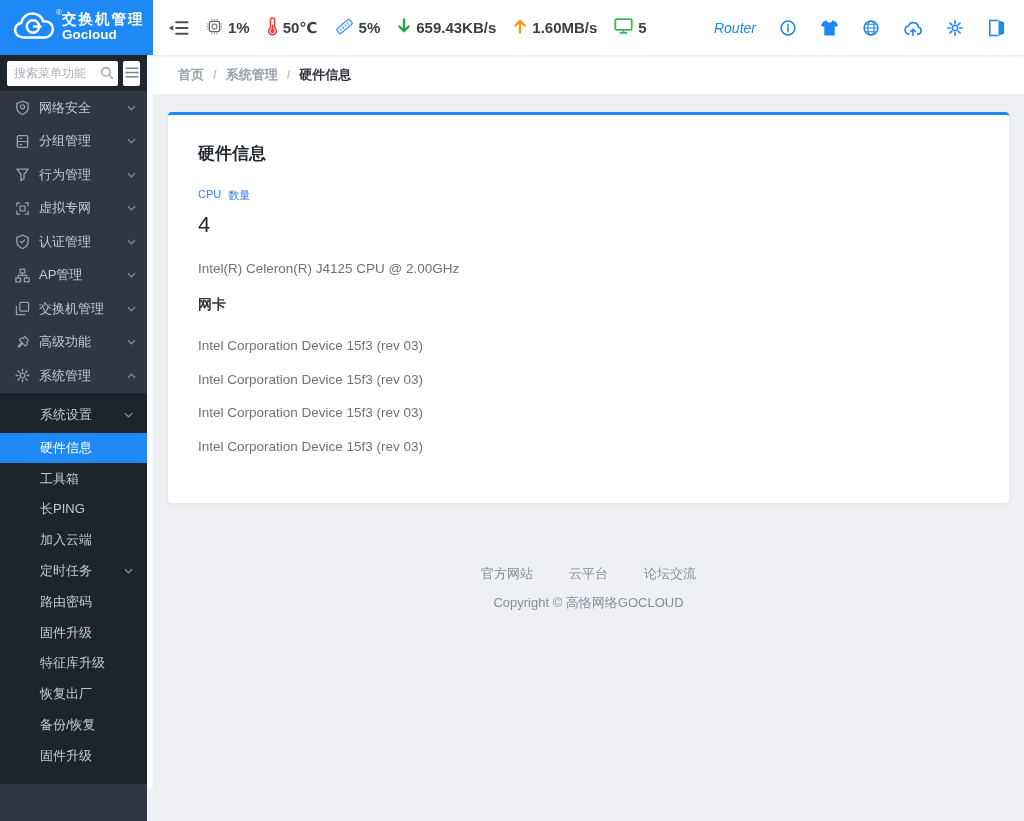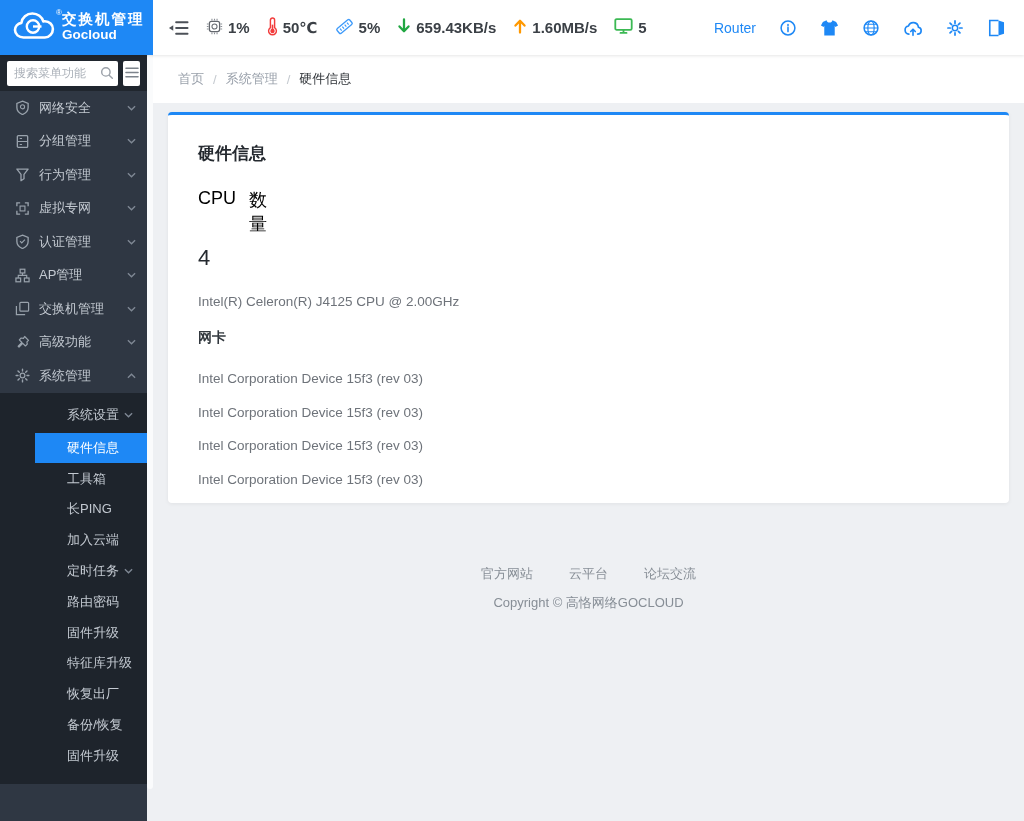--- a/index.html
+++ b/index.html
@@ -17,60 +17,60 @@
     display:flex; align-items:center; gap:7px; padding-left:13px; flex:none; }
   .logo-cloud { position:relative; flex:none; }
   .logo-reg { position:absolute; top:-3px; right:-7px; font-size:8px; }
   .logo-text { line-height:1.1; white-space:nowrap; }
   .logo-cn { font-size:14.5px; font-weight:bold; letter-spacing:2px; }
   .logo-en { font-size:13.5px; font-weight:bold; }
   .collapse-btn { margin-left:15px; flex:none; cursor:pointer; display:flex; align-items:center; }
   .stats { display:flex; align-items:center; gap:17px; margin-left:17px; }
   .stat { display:flex; align-items:center; gap:5px; font-size:15px; font-weight:bold; color:#3b4046; white-space:nowrap; }
   .topbar-right { margin-left:auto; display:flex; align-items:center; gap:23px; padding-right:18px; }
-  .router-link { color:#1e88f5; font-size:14px; cursor:pointer; }
+  .router-link { color:#1e88f5; font-size:14px; cursor:pointer;font-style:italic; }
   .tb-icon { display:flex; align-items:center; cursor:pointer; }
   
   .sidebar { position:absolute; top:55px; left:0; width:147px; height:766px; background:#2f3743; z-index:4; }
   .search-row { height:36px; background:#20262e; display:flex; align-items:center; padding:0 7px; gap:5px; }
   .search-wrap { position:relative; }
   .search-input { width:111px; height:25px; border:none; border-radius:2px; background:#fff;
     font-size:12px; padding:0 20px 0 7px; color:#333; outline:none;
     font-family:"Liberation Sans","DejaVu Sans",sans-serif; }
   .search-input::placeholder { color:#aab0b8; }
   .search-icon { position:absolute; right:4px; top:5px; }
   .menu-toggle-btn { width:26px; height:25px; background:#fff; border:none; border-radius:2px;
     display:flex; align-items:center; justify-content:center; cursor:pointer; }
   .menu-item { height:33.5px; display:flex; align-items:center; gap:9px;
     padding:0 11px 0 15px; color:#c3c9d1; font-size:13px; cursor:pointer; }
   .menu-item .mi-icon { flex:none; display:flex; align-items:center; }
   .menu-item .chev { margin-left:auto; display:flex; align-items:center; }
   .chev.up svg { transform:rotate(180deg); }
   .submenu { background:#1e242c; padding:4px 0 13px; }
-  .sub-item { height:30.8px; display:flex; align-items:center; padding:0 14px 0 32px;
-    color:#c3c9d1; font-size:13px; cursor:pointer;margin-left:35px; }
+  .sub-item { height:30.8px; display:flex; align-items:center; padding:0 14px 0 40px;
+    color:#c3c9d1; font-size:13px; cursor:pointer; }
   .sub-item.tall { height:36px; }
   .sub-item.active { background:#1e88f5; color:#fff; }
   .sub-item .chev { margin-left:auto; display:flex; align-items:center; }
   .side-scrollbar { position:absolute; top:55px; left:147px; width:6px; height:734px;
     background:#fafbfc; border-radius:3px; z-index:5; }
   
   .main { position:absolute; top:55px; left:153px; width:871px; height:766px; background:#eef0f3; }
-  .breadcrumb-bar { height:48px; background:#fff; display:flex; align-items:center;
-    padding-left:25px; font-size:13px; color:#9aa1ab; gap:9px; }
+  .breadcrumb-bar { height:39px; background:#fff; display:flex; align-items:center;
+    padding-left:25px; font-size:13px; color:#9aa1ab; gap:9px;font-weight:bold; }
   .bc-link { cursor:pointer; }
   .bc-sep { color:#c4c9cf; }
   .bc-current { color:#2f3338; }
   .card { position:absolute; left:15px; top:57px; width:841px; height:391px;
     background:#fff; border-radius:4px; border-top:3px solid #1e88f5;
     box-shadow:0 1px 4px rgba(0,0,0,.06); padding:27px 30px; }
   .card-title { font-size:17px; font-weight:bold; color:#24292f; }
   .stat-grid { display:flex; margin-top:23px; }
   .stat-col { width:80px; }
-  .stat-labels { font-size:18px; color:#000000; display:flex; gap:13px; }
+  .stat-labels { font-size:11px; color:#3b82f6; display:flex; gap:7px; }
   .stat-value { font-size:22px; color:#24292f; margin-top:9px; }
   .section-label { font-size:14px; font-weight:bold; color:#32383e; }
   .sec-cpu-name { margin-top:32px; }
   .value-line { font-size:13.5px; color:#6e737a; }
   .cpu-name-line { margin-top:23px; }
   .sec-nic { margin-top:20px; }
   .nic-list { margin-top:24px; }
   .nic-line { margin-bottom:18.5px; }
   .footer { position:absolute; top:509px; left:0; width:100%; text-align:center; }
   .footer-links { display:inline-flex; gap:36px; font-size:13px; color:#878e96; }

